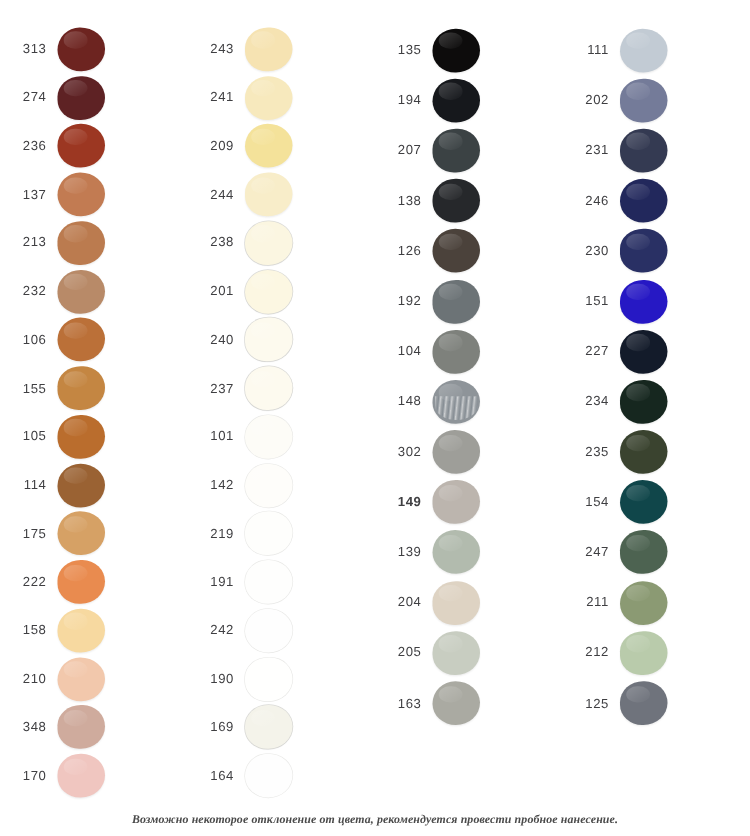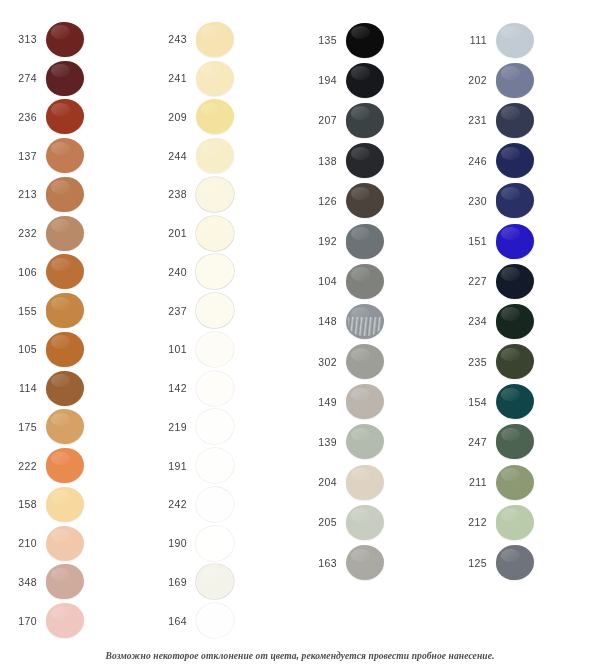--- a/index.html
+++ b/index.html
@@ -53,21 +53,21 @@
     width: 46px;
     text-align: right;
     font-size: 10.5px;
     letter-spacing: 0.4px;
     color: #3f3f42;
     padding-right: 9px;
     box-sizing: border-box;
     flex: 0 0 auto;
     font-family: "Liberation Sans", sans-serif;
   }
-  .swatch-label.bold { font-weight: normal; }
+  .swatch-label.bold { font-weight: bold; }
 
   .swatch-dot-wrap {
     flex: 0 0 auto;
     width: 56px;
     display: flex;
     align-items: center;
     justify-content: flex-start;
   }
 
   .swatch-dot {

